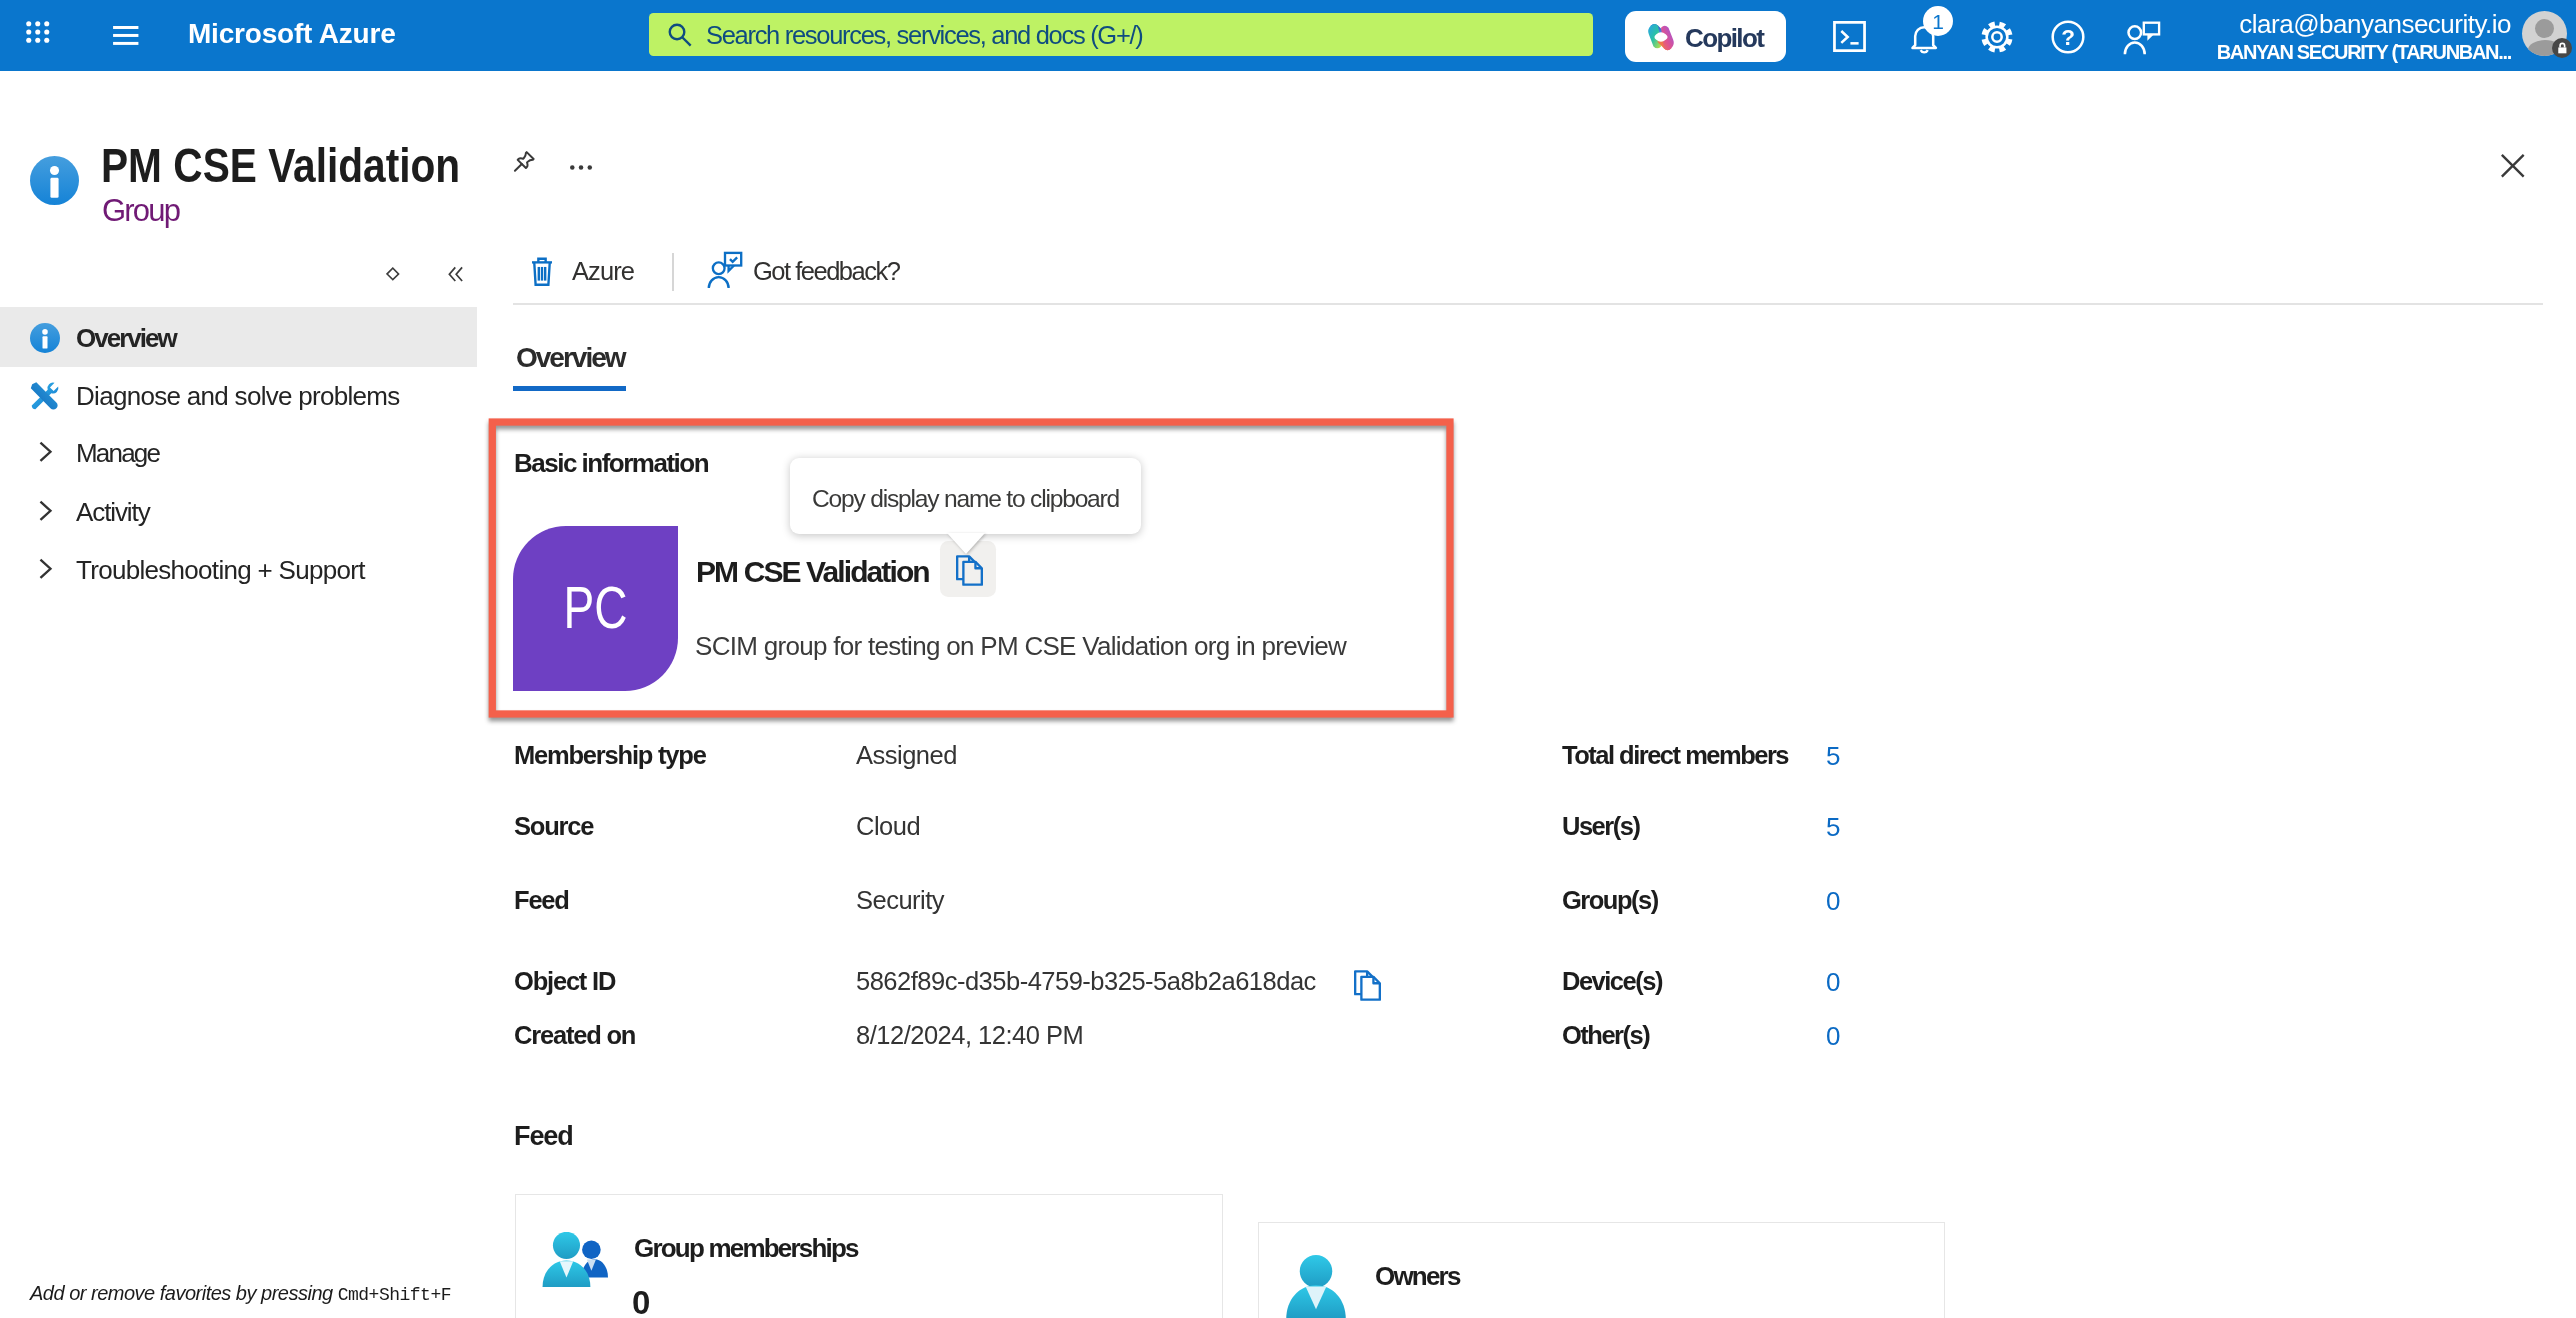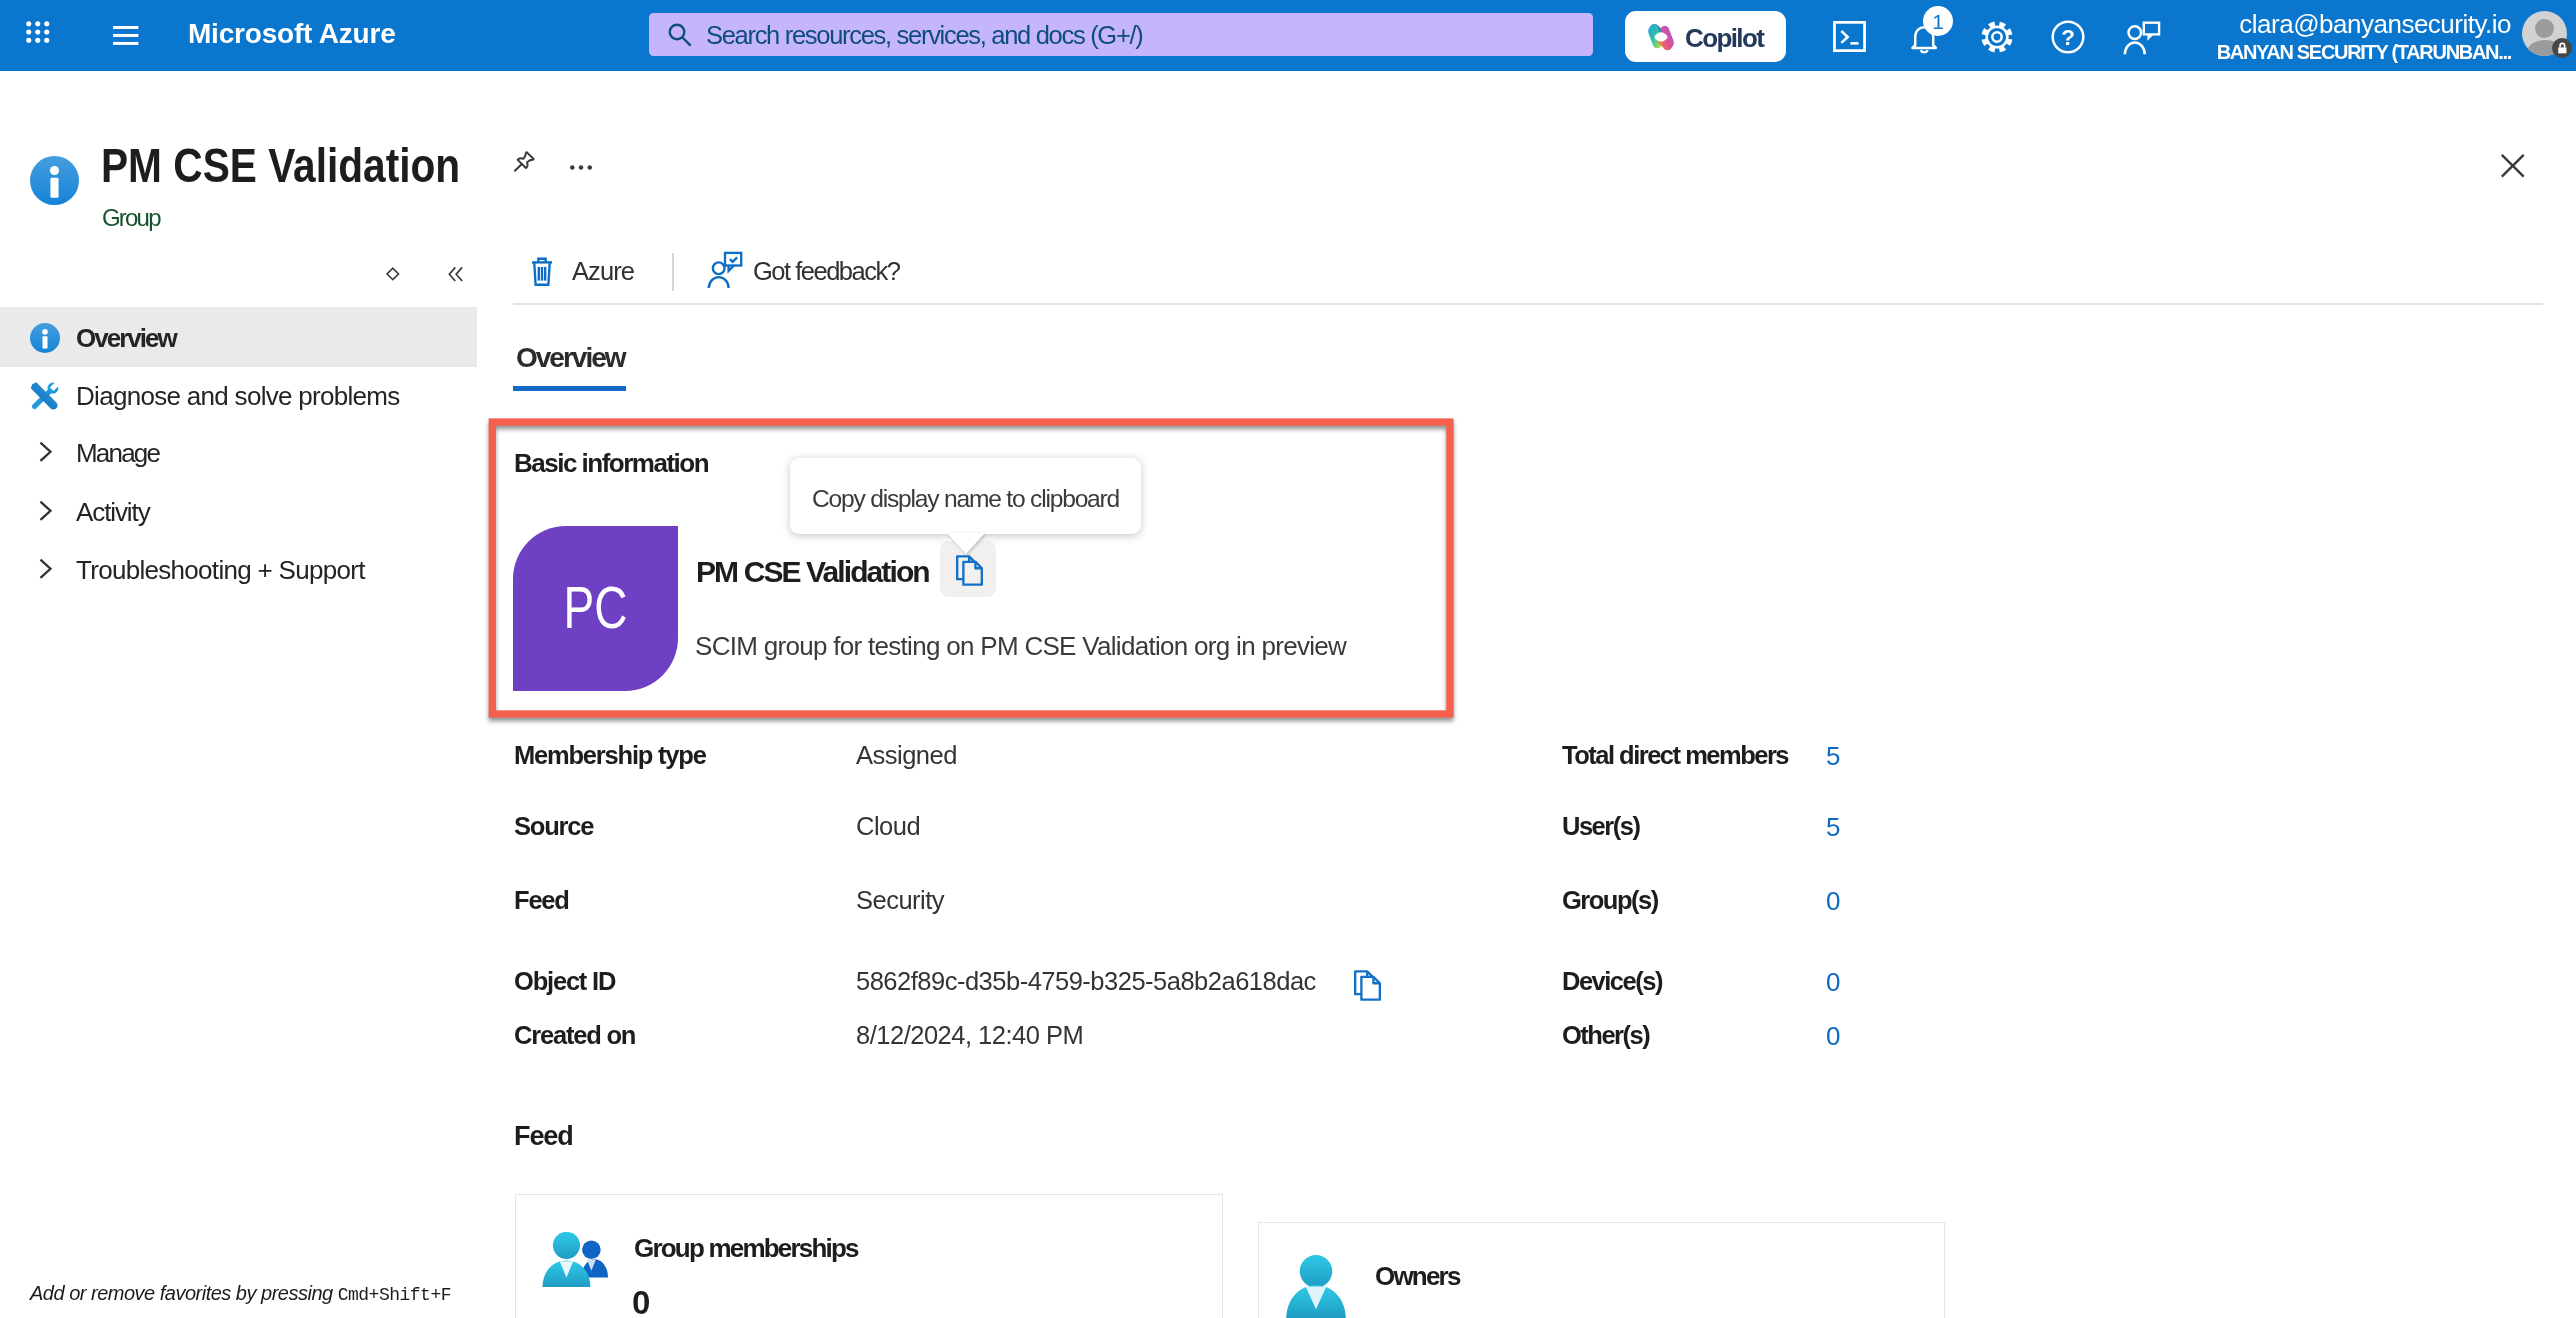--- a/index.html
+++ b/index.html
@@ -4,36 +4,36 @@
 <style>
 * { margin:0; padding:0; box-sizing:border-box; }
 html,body { width:2576px; height:1319px; overflow:hidden; background:#fff;
   font-family:"Liberation Sans", sans-serif; }
 .abs { position:absolute; }
 #page { position:relative; width:2576px; height:1319px; }
 
 
 #topbar { position:absolute; left:0; top:0; width:2576px; height:71px; background:#0a76cd; }
 #search { position:absolute; left:649px; top:12.7px; width:944px; height:43px;
-  background:#c4b5fd; border-radius:4.5px; }
+  background:#bef264; border-radius:4.5px; }
 #search .ph { position:absolute; left:57px; top:8.2px; font-size:25.5px; letter-spacing:-1.3px; color:#0f4c80; white-space:nowrap;}
 #copilotbtn { position:absolute; left:1625px; top:11px; width:161px; height:51px;
   background:#fff; border-radius:11px; }
 #copilotbtn .t { position:absolute; left:60px; top:12px; font-size:26px; letter-spacing:-1.6px; font-weight:700; color:#25395c; }
 #mslogo { position:absolute; left:188px; top:18px; font-size:28px; font-weight:700; color:#fff; letter-spacing:-0.2px;}
 #email { position:absolute; right:65px; top:9px; font-size:26px; letter-spacing:-0.5px; color:#fff; text-align:right; }
 #org { position:absolute; right:65px; top:41px; font-size:20px; letter-spacing:-1.3px; font-weight:700; color:#fff; text-align:right; }
 
 
 #crumbs { position:absolute; left:33px; top:88px; font-size:27px; letter-spacing:-0.7px; color:#0b69c7; }
 #crumbs span.sep { color:#555; padding:0 12px; font-size:24px; position:relative; top:-1.8px;}
 
 
 #title { position:absolute; left:101px; top:142px; font-size:48px; line-height:1; font-weight:700; color:#1d1d1d; transform:scaleX(0.847); transform-origin:0 0; }
-#subtitle { position:absolute; left:102px; top:204px; font-size:24px; letter-spacing:-1.8px; color:#14532d; }
+#subtitle { position:absolute; left:102px; top:193px; font-size:31px; letter-spacing:-1.8px; color:#701a75; }
 
 
 
 #cmd-delete { position:absolute; left:572px; top:257px; font-size:25.5px; letter-spacing:-0.9px; color:#323130; }
 #cmd-sep { position:absolute; left:672px; top:253px; width:1.8px; height:38px; background:#d6d6d6; }
 #cmd-feedback { position:absolute; left:753px; top:257px; font-size:25.5px; letter-spacing:-1.5px; color:#323130; }
 #cmd-line { position:absolute; left:513px; top:303px; width:2030px; height:1.8px; background:#e3e3e3; }
 
 
 #nav-sel { position:absolute; left:0; top:307px; width:477px; height:60px; background:#eaeaea; }

